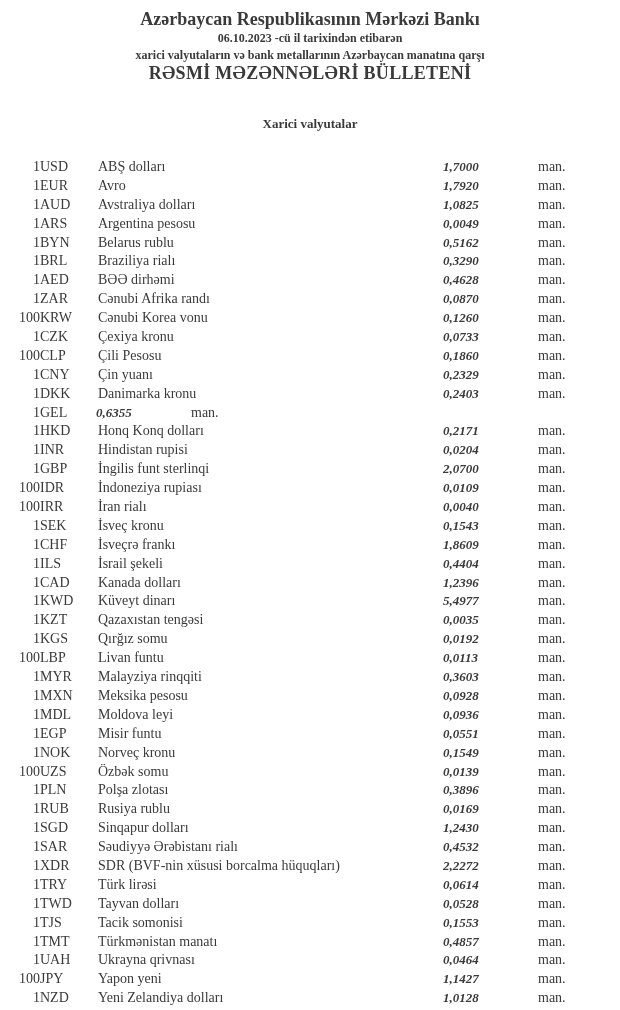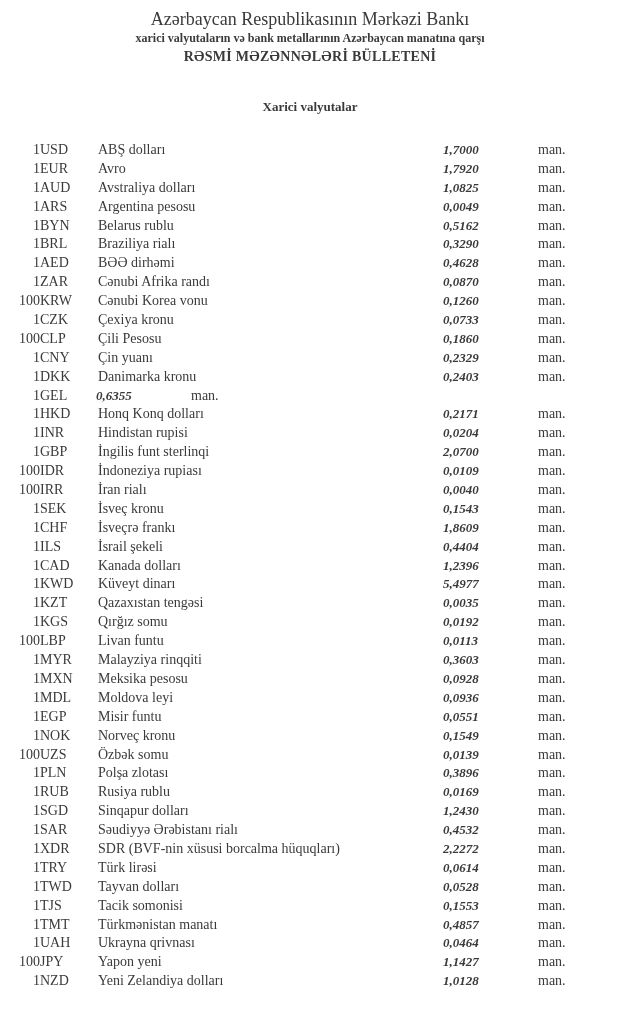--- a/index.html
+++ b/index.html
@@ -17,35 +17,35 @@
     overflow: hidden;
     box-sizing: border-box;
   }
   .doc-header {
     text-align: center;
     padding-top: 8px;
   }
   .doc-title {
     font-size: 18px;
     line-height: 22px;
-    font-weight: normal;
+    font-weight: bold;
     margin: 0;
   }
   .doc-date-line {
     font-size: 12px;
     line-height: 17px;
     font-weight: bold;
   }
   .doc-subject-line {
     font-size: 12px;
     line-height: 17px;
     font-weight: bold;
   }
   .doc-bulletin-line {
-    font-size: 14px;
+    font-size: 18px;
     line-height: 19px;
     font-weight: bold;
     letter-spacing: 0.3px;
   }
   .section-title {
     text-align: center;
     font-size: 13px;
     font-weight: bold;
     margin-top: 33px;
     margin-bottom: 3px;
@@ -93,20 +93,21 @@
     padding-left: 10px;
     flex: 0 0 auto;
   }
 </style>
 </head>
 <body>
 
 <div class="page">
   <div class="doc-header">
     <h1 class="doc-title">Azərbaycan Respublikasının Mərkəzi Bankı</h1>
+    <div class="doc-date-line">06.10.2023 -cü il tarixindən etibarən</div>
     <div class="doc-subject-line">xarici valyutaların və bank metallarının Azərbaycan manatına qarşı</div>
     <div class="doc-bulletin-line">RƏSMİ MƏZƏNNƏLƏRİ BÜLLETENİ</div>
   </div>
 
   <div class="section-title">Xarici valyutalar</div>
 
   <div class="rates-table">
       <div class="rate-row">
         <span class="col-qty">1</span>
         <span class="col-code">USD</span>

